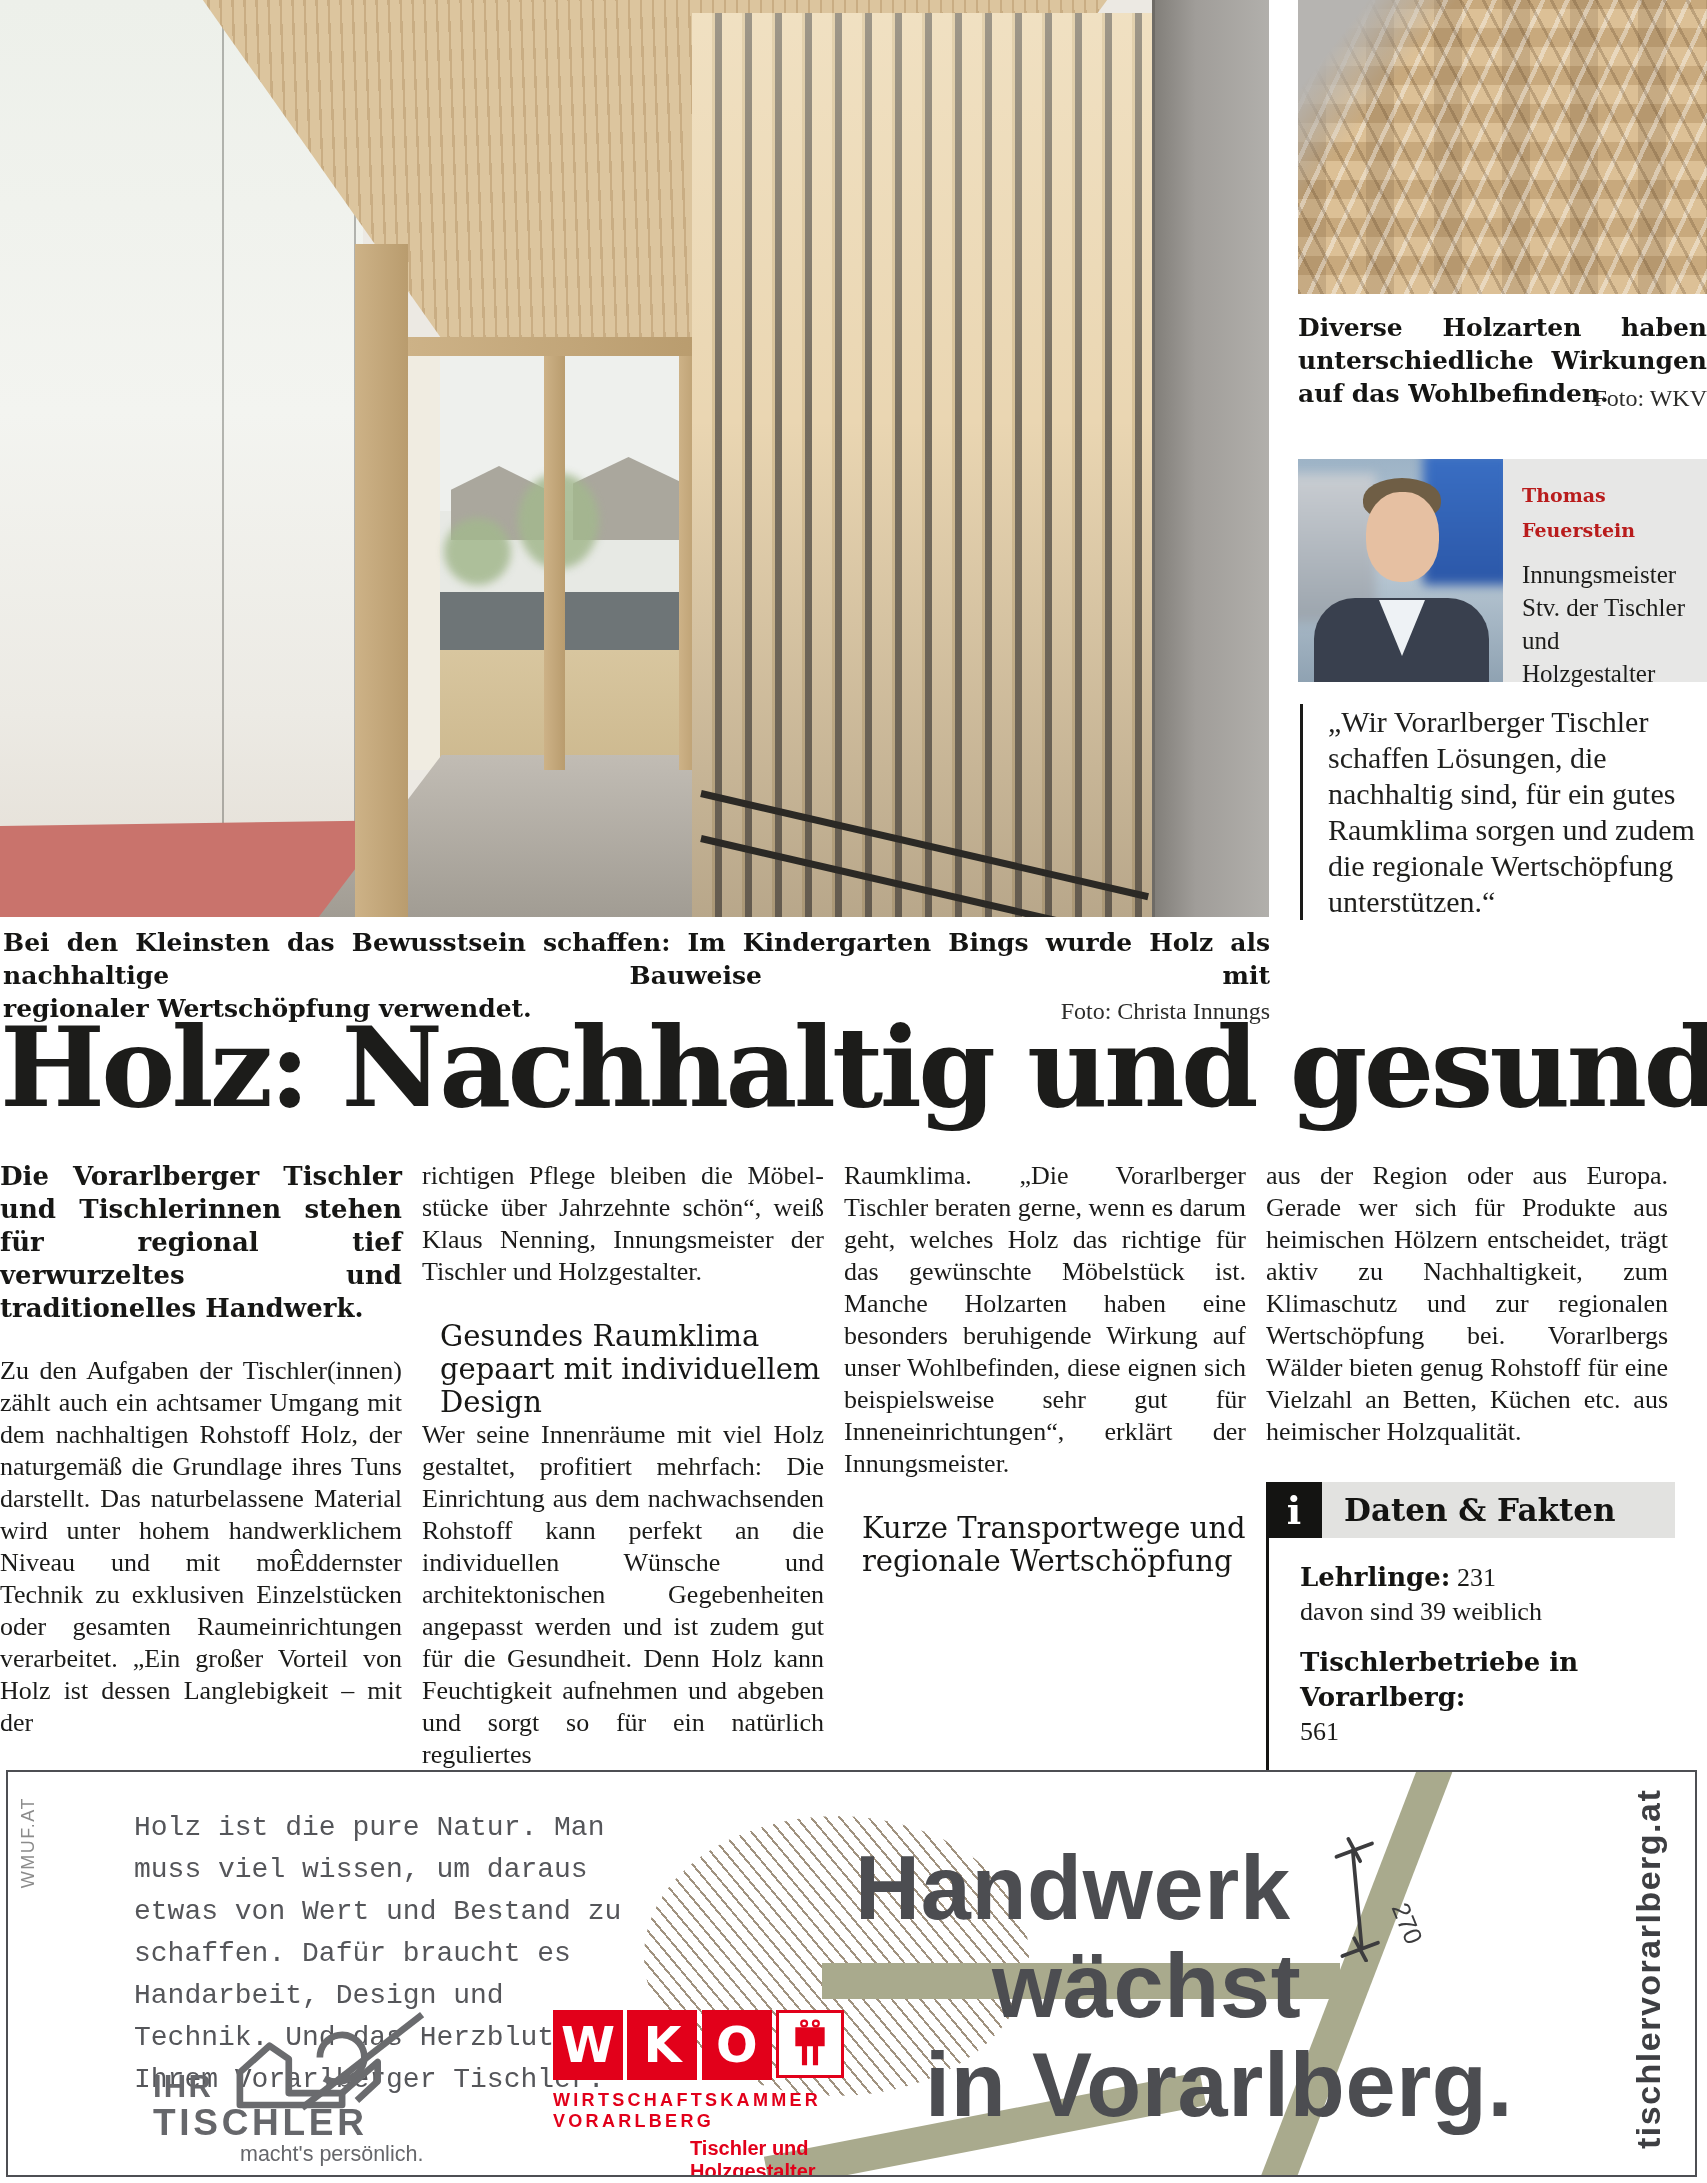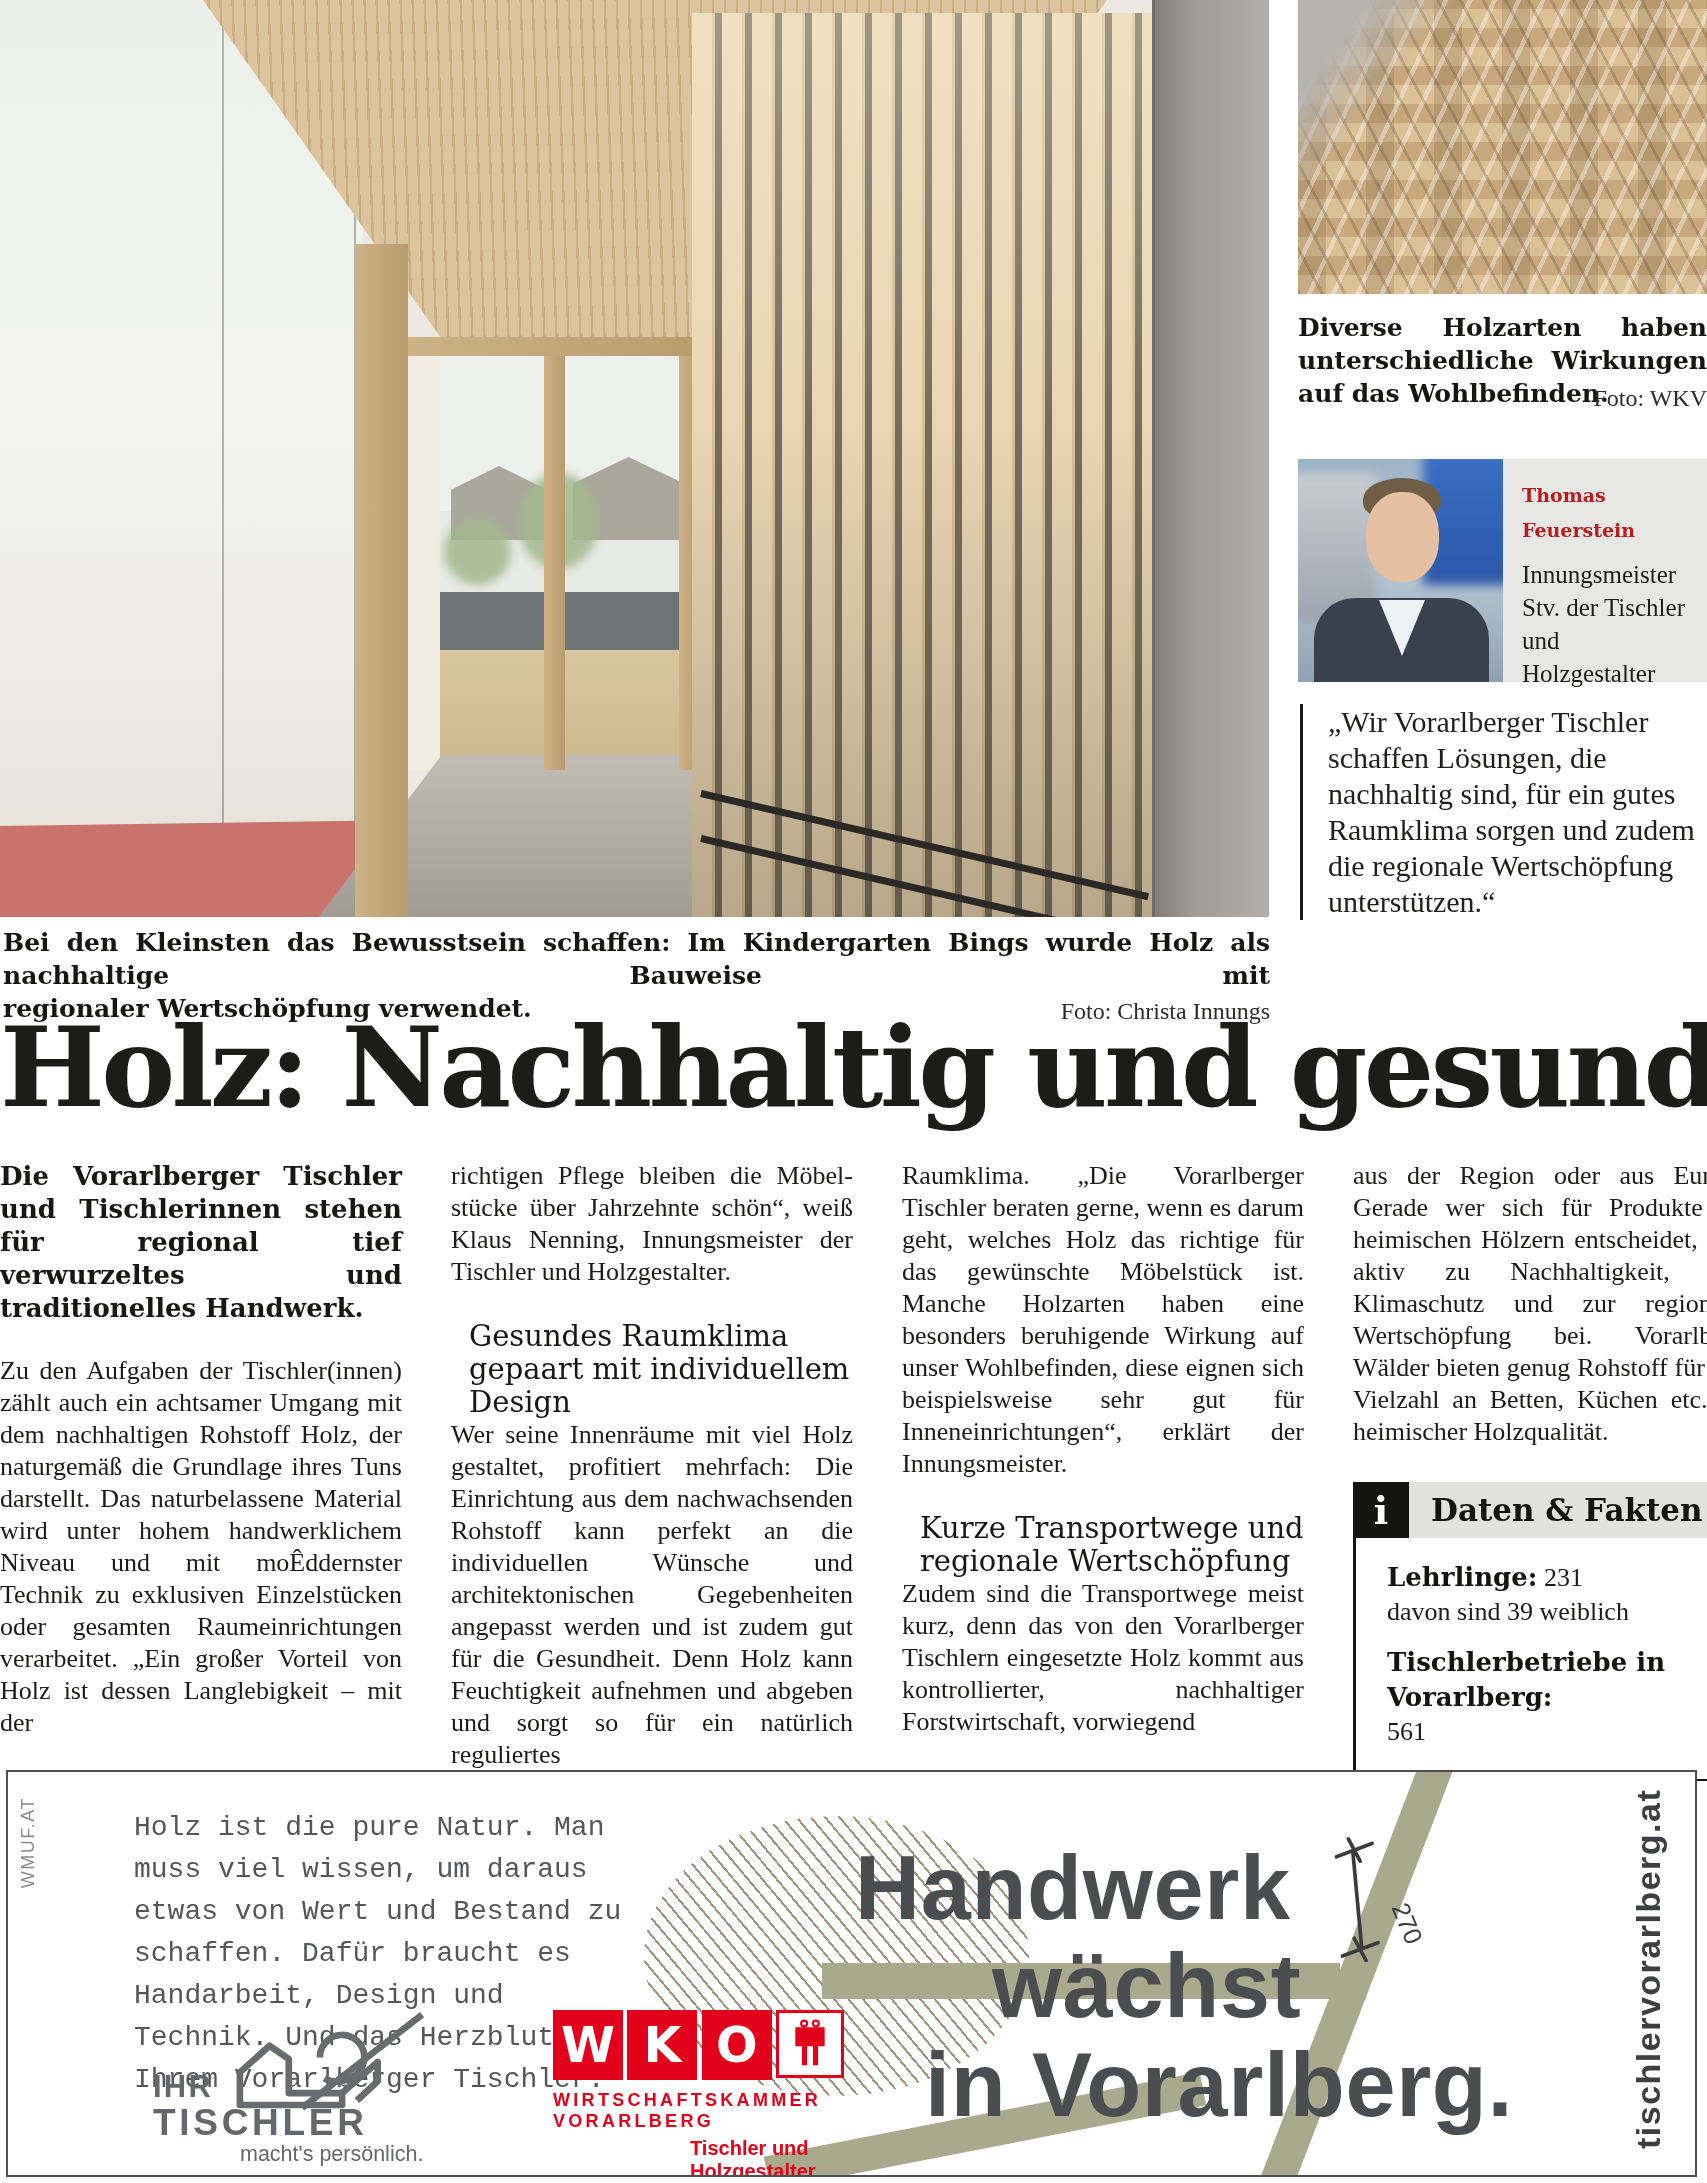--- a/index.html
+++ b/index.html
@@ -82,21 +82,21 @@
   
   #quote{left:1300px;top:704px;width:408px;border-left:3px solid #1a1a18;padding-left:25px;box-sizing:border-box;}
   #quote p{margin:0;font-size:30px;line-height:36px;color:#1f1f1d;}
 
   
   #headline{left:0;top:1008px;width:1708px;white-space:nowrap;
     font-family:"DejaVu Serif",serif;font-weight:bold;font-size:111px;line-height:118px;
     letter-spacing:-3.7px;color:#1c1c1a;}
 
   
-  #article{left:0;top:1160px;width:1576px;height:586px;display:flex;gap:49px;}
+  #article{left:0;top:1160px;width:1576px;height:586px;display:flex;gap:20px;}
   .col{width:402px;flex:none;}
   .para{font-size:26px;line-height:32px;text-align:justify;margin:0;hyphens:manual;}
   .intro{font-family:"DejaVu Serif",serif;font-weight:bold;font-size:26px;line-height:33px;
     text-align:justify;margin:0 0 30px 0;color:#171715;}
   .subhead{font-family:"DejaVu Serif",serif;font-weight:normal;font-size:29px;line-height:33px;
     margin:32px 0 0 18px;color:#171715;}
 
   
   #facts{margin-top:34px;width:409px;}
   .facts-header{display:flex;align-items:stretch;height:56px;}
@@ -223,21 +223,20 @@
     <p class="para">Zu den Aufgaben der Tischler(innen) zählt auch ein achtsamer Umgang mit dem nach­haltigen Rohstoff Holz, der natur­gemäß die Grundlage ihres Tuns darstellt. Das naturbelassene Ma­terial wird unter hohem hand­werklichem Niveau und mit moÊddernster Technik zu exklusiven Einzelstücken oder gesamten Raumeinrichtungen verarbeitet. „Ein großer Vorteil von Holz ist dessen Langlebigkeit – mit der</p>
   </div>
   <div class="col">
     <p class="para">richtigen Pflege bleiben die Möbel­stücke über Jahrzehnte schön“, weiß Klaus Nenning, Innungsmei­ster der Tischler und Holzgestalter.</p>
     <p class="subhead">Gesundes Raumklima gepaart mit individuellem Design</p>
     <p class="para">Wer seine Innenräume mit viel Holz gestaltet, profitiert mehr­fach: Die Einrichtung aus dem nachwachsenden Rohstoff kann perfekt an die individuellen Wün­sche und architektonischen Gege­benheiten angepasst werden und ist zudem gut für die Gesundheit. Denn Holz kann Feuchtigkeit auf­nehmen und abgeben und sorgt so für ein natürlich reguliertes</p>
   </div>
   <div class="col">
     <p class="para">Raumklima. „Die Vorarlberger Tischler beraten gerne, wenn es darum geht, welches Holz das rich­tige für das gewünschte Möbel­stück ist. Manche Holzarten haben eine besonders beruhigende Wir­kung auf unser Wohlbefinden, die­se eignen sich beispielsweise sehr gut für Inneneinrichtungen“, er­klärt der Innungsmeister.</p>
     <p class="subhead">Kurze Transportwege und regionale Wertschöpfung</p>
-    <p class="para">Zudem sind die Transportwege meist kurz, denn das von den Vorarl­berger Tischlern eingesetzte Holz kommt aus kontrollierter, nachhal­tiger Forstwirtschaft, vorwiegend</p>
   </div>
   <div class="col">
     <p class="para">aus der Region oder aus Europa. Gerade wer sich für Produkte aus heimischen Hölzern entscheidet, trägt aktiv zu Nachhaltigkeit, zum Klimaschutz und zur regionalen Wertschöpfung bei. Vorarlbergs Wälder bieten genug Rohstoff für eine Vielzahl an Betten, Küchen etc. aus heimischer Holzqualität.</p>
 
     <div id="facts">
       <div class="facts-header">
         <div class="facts-ibox">i</div>
         <div class="facts-titlebar">Daten &amp; Fakten</div>
       </div>
       <div class="facts-body">

